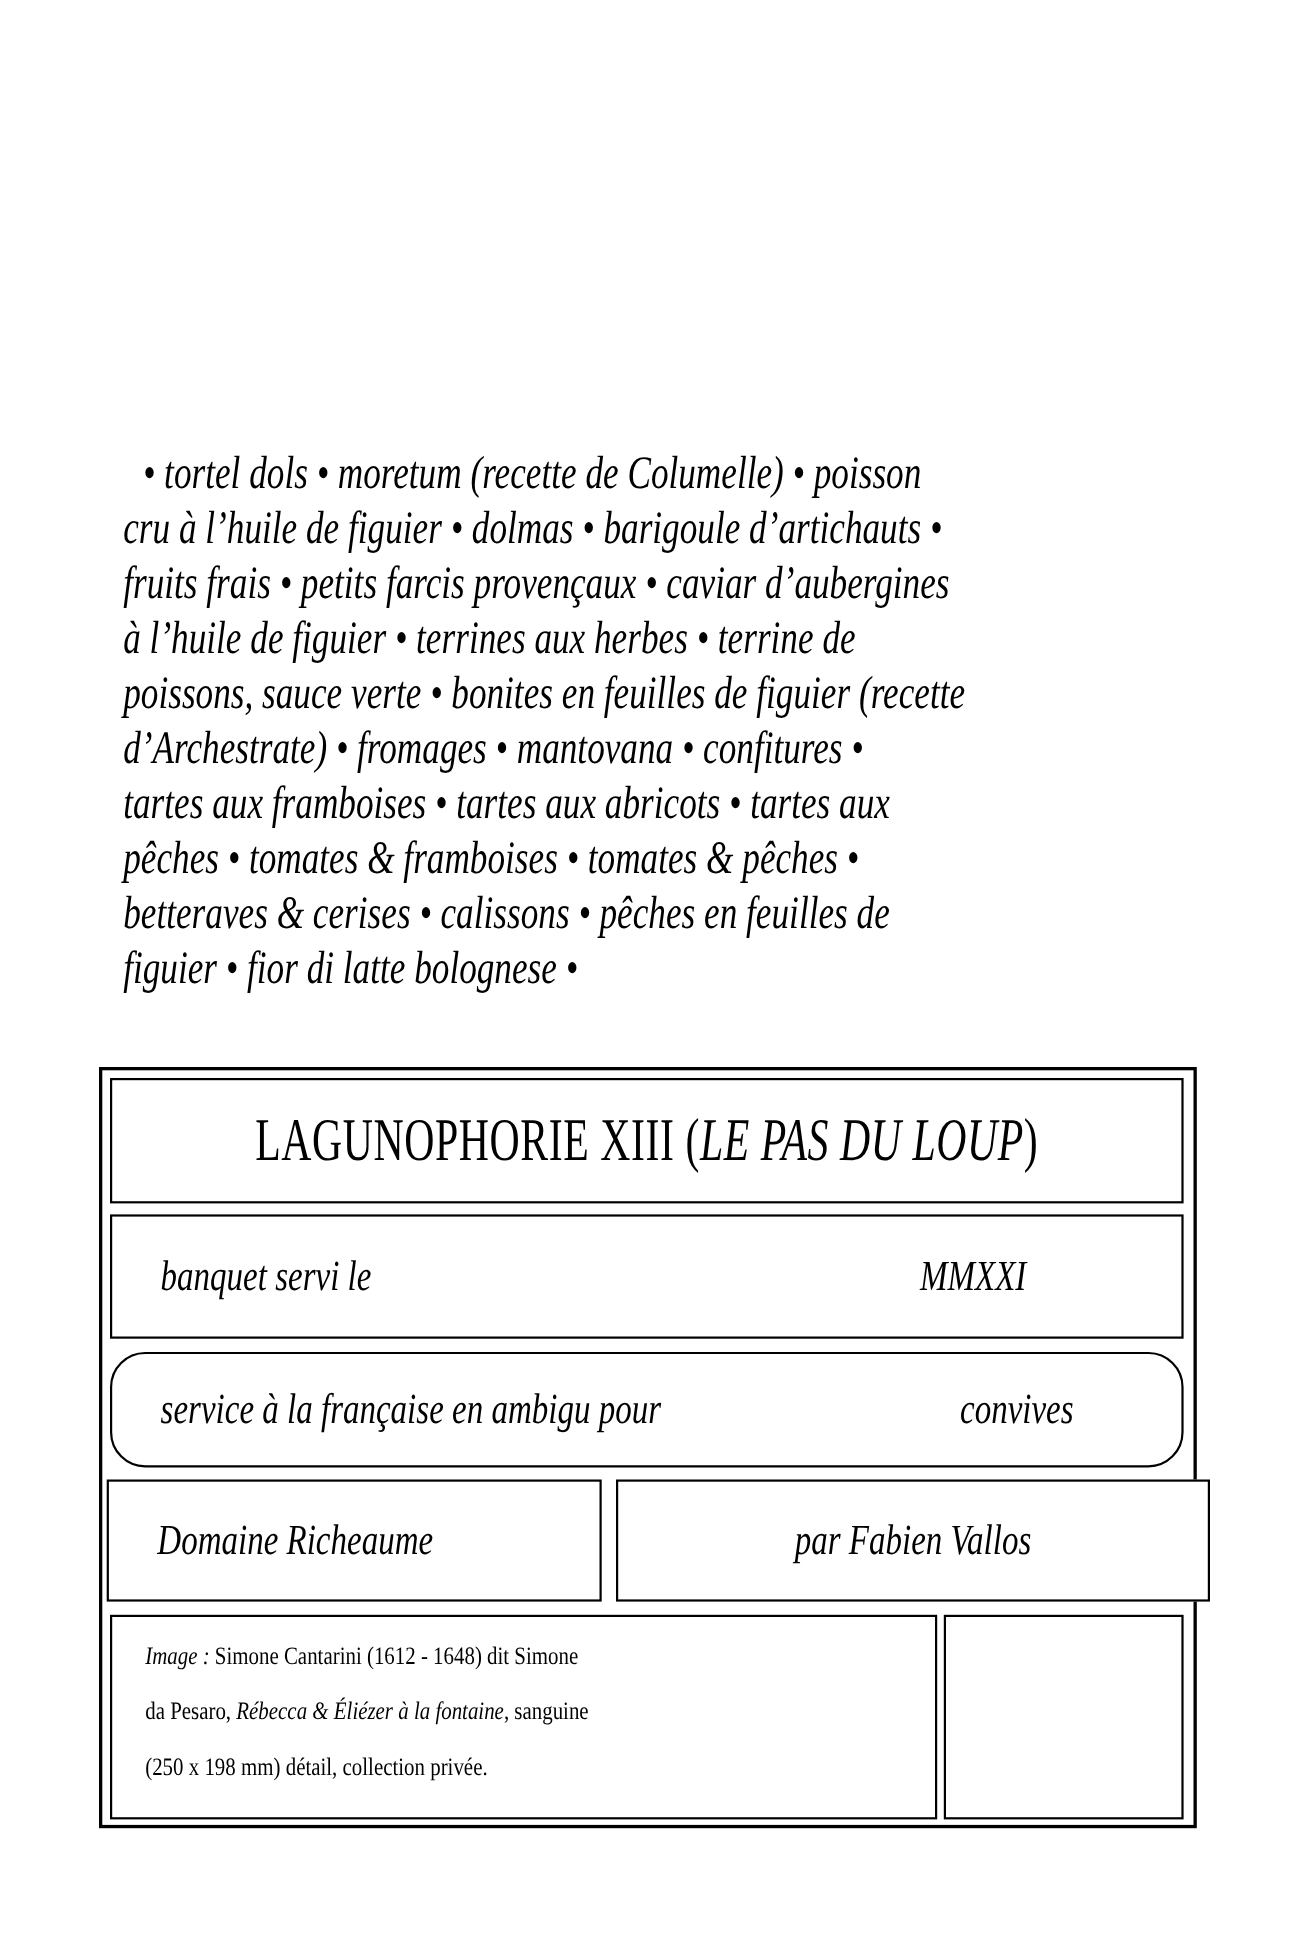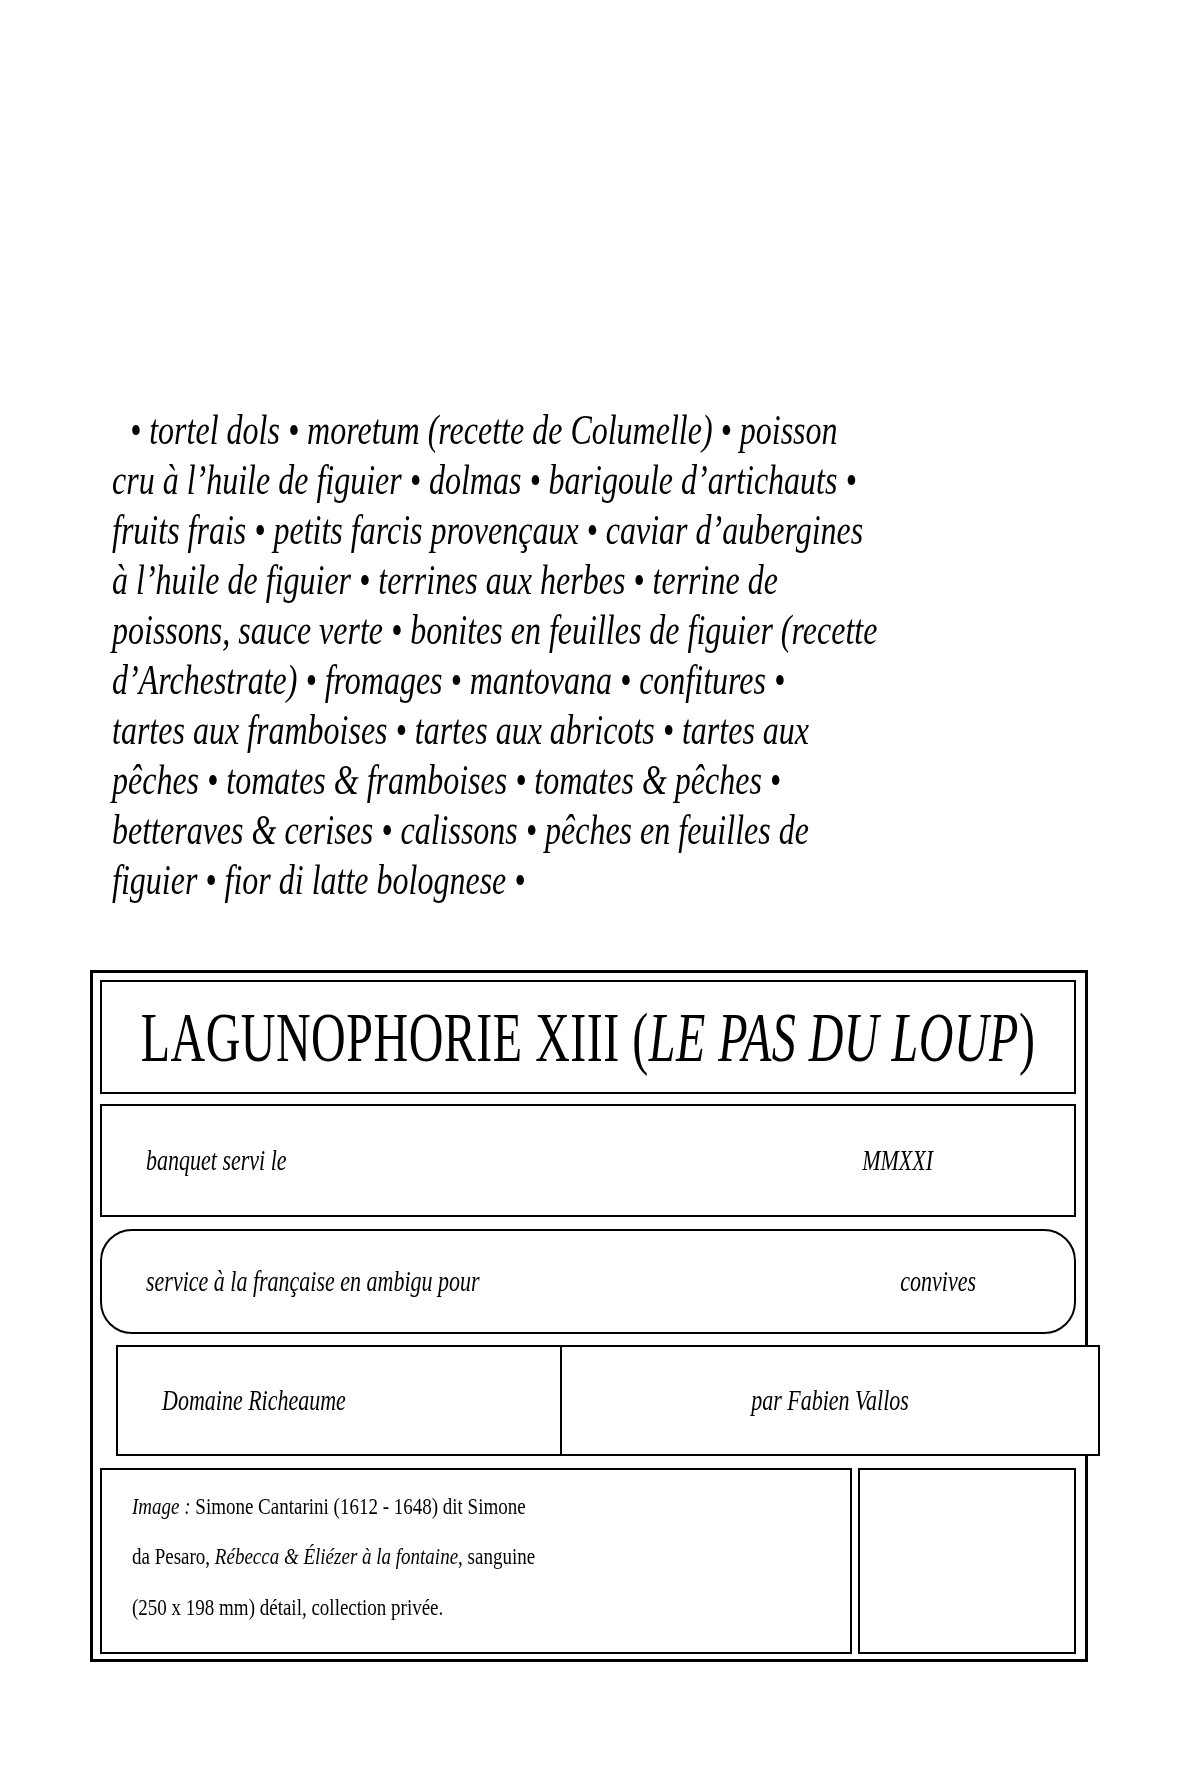--- a/index.html
+++ b/index.html
@@ -23,34 +23,34 @@
   
   .card {
     position:absolute; left:90px; top:970px;
     width:998px; height:692px;
     border:3px solid #000; box-sizing:border-box;
   }
   .row {
     position:absolute; box-sizing:border-box;
     border:2px solid #000;
     display:flex; align-items:center;
-    font-style:italic; font-size:22px;
+    font-style:italic; font-size:30px;
     background:#fff;
   }
   .row .inner-scale { transform:scaleY(1.3); white-space:nowrap; }
   .row-title {
     left:7px; top:7px; width:976px; height:114px;
     justify-content:center;
-    font-style:normal; font-size:48px;
+    font-style:normal; font-size:38px;
   }
   .row-title .inner-scale { transform:scaleY(1.45); letter-spacing:0.5px; }
   .row-title .ital { font-style:italic; }
   .row-served   { left:7px; top:131px; width:976px; height:113px; padding-left:44px; }
   .row-service  { left:7px; top:256px; width:976px; height:105px; padding-left:44px;border-radius:32px; }
-  .row-venue    { left:23px; top:372px; width:450px; height:111px; padding-left:44px; }
+  .row-venue    { left:4px; top:372px; width:450px; height:111px; padding-left:44px; }
   .row-host     { left:467px; top:372px; width:540px; height:111px; justify-content:center;font-style:italic; }
   .row-caption  { left:7px; top:495px; width:752px; height:186px;
                   align-items:flex-start; padding:24px 0 0 30px;
                   font-style:normal; font-size:19px; }
   .row-blank    { left:765px; top:495px; width:218px; height:186px; }
   .cell-value { position:absolute; transform:scaleY(1.3); white-space:nowrap; }
   .row-served .cell-value  { right:141px; }
   .row-service .cell-value { right:98px; }
   .caption-block { transform:scaleY(1.2); transform-origin:0 50%; }
   .caption-line { height:42px; line-height:42px; white-space:nowrap; }

